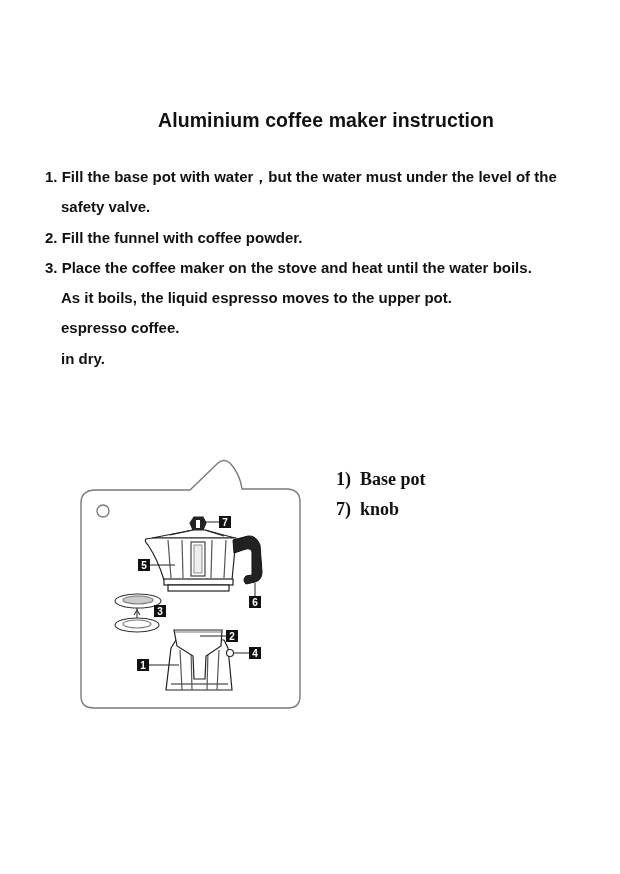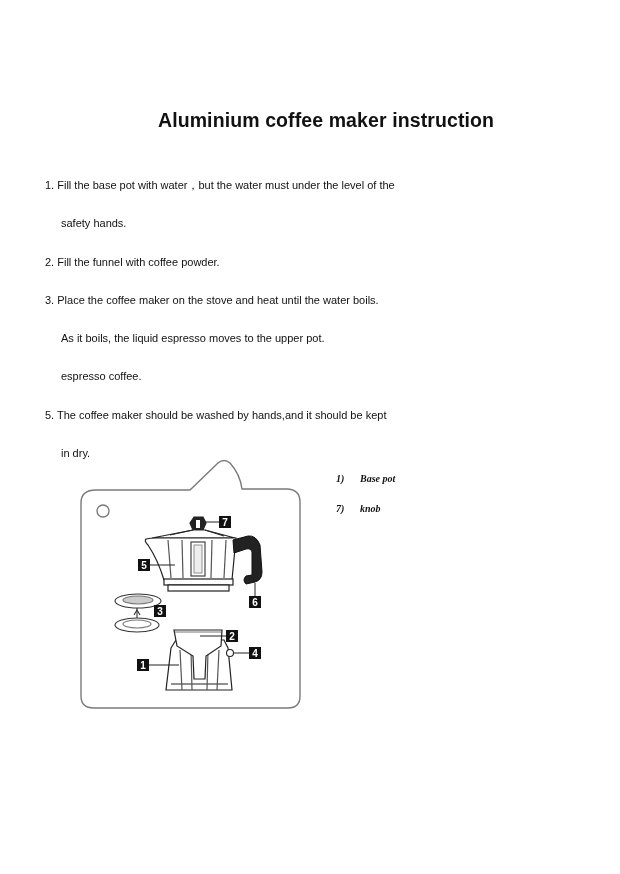--- a/index.html
+++ b/index.html
@@ -1,38 +1,37 @@
 <!DOCTYPE html>
 <html><head>
 <meta charset="utf-8">
 <style>
   html, body { margin: 0; padding: 0; background: #ffffff; }
   body { width: 620px; height: 874px; position: relative; overflow: hidden; font-family: "Liberation Sans", sans-serif; color: #111; }
   .title { position: absolute; left: 16px; width: 620px; top: 109px; text-align: center; font-size: 19.5px; font-weight: bold; letter-spacing: 0.1px; }
   .steps { position: absolute; left: 45px; top: 165px; width: 560px; }
-  .line { height: 30.3px; line-height: 24px; font-size: 11px; font-weight: normal; white-space: nowrap; margin-top: 8px; }
+  .line { height: 30.3px; line-height: 24px; font-size: 15px; font-weight: bold; white-space: nowrap; }
   .line.cont { padding-left: 16px; }
   .diagram { position: absolute; left: 78px; top: 455px; width: 232px; height: 258px; }
   .legend { position: absolute; left: 336px; top: 468px; }
-  .legend-item { height: 30.2px; line-height: 22px; font-family: "Liberation Serif", serif; font-weight: bold; font-size: 10px; white-space: nowrap; font-style: italic; }
+  .legend-item { height: 30.2px; line-height: 22px; font-family: "Liberation Serif", serif; font-weight: bold; font-size: 18px; white-space: nowrap; }
   .legend-num { display: inline-block; width: 24px; }
 </style>
 </head>
 <body>
 
 <div class="title">Aluminium coffee maker instruction</div>
 
 <div class="steps">
   <div class="line">1. Fill the base pot with water，but the water must under the level of the</div>
-  <div class="line cont">safety hands.</div>
+  <div class="line cont">safety valve.</div>
   <div class="line">2. Fill the funnel with coffee powder.</div>
   <div class="line">3. Place the coffee maker on the stove and heat until the water boils.</div>
   <div class="line cont">As it boils, the liquid espresso moves to the upper pot.</div>
   <div class="line cont">espresso coffee.</div>
-  <div class="line">5. The coffee maker should be washed by hands,and it should be kept</div>
   <div class="line cont">in dry.</div>
 </div>
 
 <div class="diagram">
   <svg width="232" height="258" viewBox="78 455 232 258" xmlns="http://www.w3.org/2000/svg">
 
     <path d="M96,490 L190,490 L218,463 Q224,458 230,463 Q240,474 242,489 L288,489 Q300,490 300,502 L300,696 Q300,708 288,708 L94,708 Q81,708 81,696 L81,503 Q81,490 96,490 Z" fill="#fff" stroke="#7a7a7a" stroke-width="1.4"></path>
     <circle cx="103" cy="511" r="6" fill="#fff" stroke="#777" stroke-width="1.3"></circle>
 
     <g stroke="#222" stroke-width="1.2" fill="#fff">

